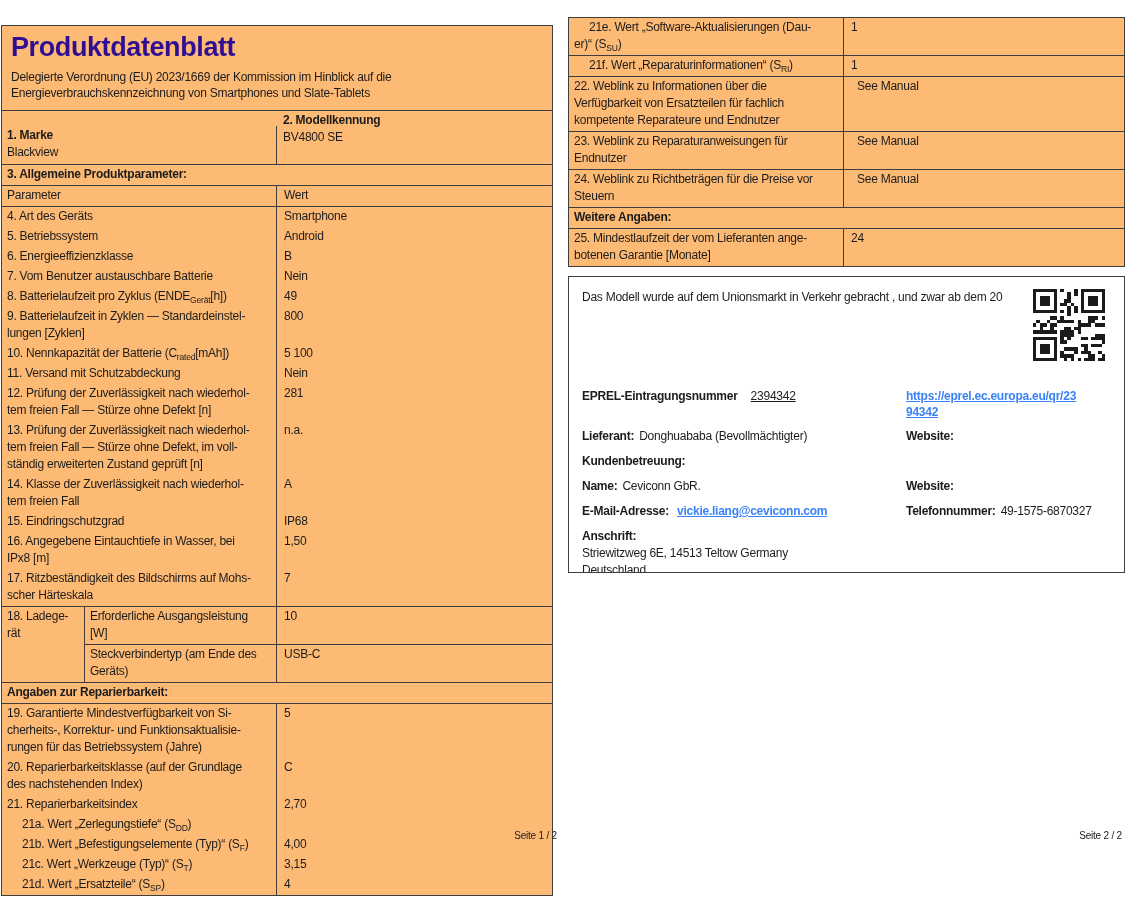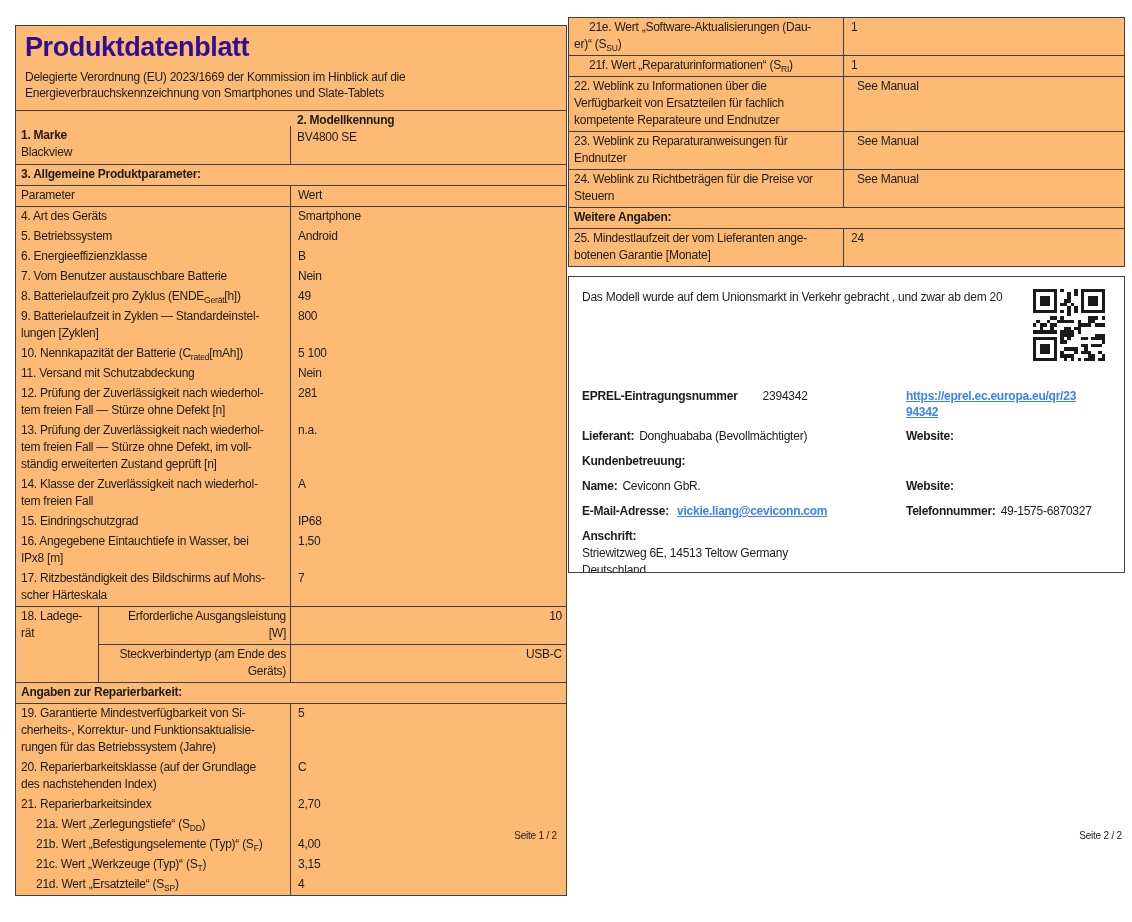--- a/index.html
+++ b/index.html
@@ -5,21 +5,21 @@
   * { box-sizing: border-box; margin:0; padding:0; }
   html,body { background:#ffffff; }
   body {
     width:1132px; height:922px; position:relative; overflow:hidden;
     font-family:"Liberation Sans", sans-serif;
     font-size:12px; letter-spacing:-0.25px; color:#1c1c1c; line-height:17px;
   }
   sub { font-size:8.5px; line-height:0; letter-spacing:-0.2px; }
   a { color:#3b82f6; text-decoration:underline;font-weight:bold; }
 
-  .page1 { position:absolute; left:15px; top:25px; width:552px; }
+  .page1 { position:absolute; left:1px; top:25px; width:552px; }
   .page2 { position:absolute; left:568px; top:17px; width:557px; }
 
   .tbl { border:1px solid #3f3f3f; background:#fdba74; }
   .tbl > * + * { border-top:1px solid #3f3f3f; }
 
   .title-block { padding:4px 9px 9px 9px; }
   .doc-title { font-size:27px; line-height:30px; font-weight:700; color:#2f0e93; margin:2px 0 8px 0; letter-spacing:-0.4px; }
   .doc-subtitle { line-height:15.5px; }
 
   .brand-row { display:flex; }
@@ -31,40 +31,40 @@
   .sec-row { font-weight:700; padding:1px 4px 2px 5px; }
 
   .prow { display:flex; align-items:stretch; }
   .plabel { width:275px; border-right:1px solid #3f3f3f; padding:1px 4px 2px 5px; }
   .pvalue { flex:1; padding:1px 4px 2px 7px; }
   .prow.indent .plabel { text-indent:15px; }
   .pvalue.vind { padding-left:13px; }
 
   .charger { display:flex; align-items:stretch; }
   .charger .c1 { width:83px; border-right:1px solid #3f3f3f; padding:1px 4px 2px 5px; }
-  .charger .cr { flex:1; display:flex; flex-direction:column;text-align:right; }
+  .charger .cr { flex:1; display:flex; flex-direction:column; }
   .charger .sub-row { display:flex; flex:1; }
   .charger .sub-row + .sub-row { border-top:1px solid #3f3f3f; }
   .charger .sl { width:192px; border-right:1px solid #3f3f3f; padding:1px 4px 2px 5px; }
   .charger .sv { flex:1; padding:1px 4px 2px 7px; }
 
   .contact { position:relative; margin-top:9px; height:297px; border:1px solid #3f3f3f; padding:12px 0 0 13px; overflow:hidden; }
   .market-intro { white-space:nowrap; overflow:hidden; width:451px; height:17px; }
   .qr { position:absolute; top:12px; right:19px; width:72px; height:72px; }
   .contact-row { display:flex; line-height:16px; }
   .cl { width:324px; }
   .cr { flex:1; }
   .blab { font-weight:700; }
   .row-eprel { margin-top:82px; }
   .row-lieferant { margin-top:8px;align-items:flex-end; }
   .row-kunden { margin-top:9px; }
   .row-name { margin-top:9px; }
   .row-email { margin-top:9px; }
   .row-anschrift { margin-top:9px; display:block; }
-  .num-gap { margin-left:25px; }
+  .num-gap { margin-left:13px;text-decoration:underline; }
   .val-gap { margin-left:5px; }
 
   .footer { position:absolute; top:827px; width:120px; font-size:10px; letter-spacing:-0.2px; color:#222; text-align:right; }
   .footer.f1 { left:437px; }
   .footer.f2 { left:1002px; }
 </style>
 </head>
 <body>
 
 <div class="page1">

